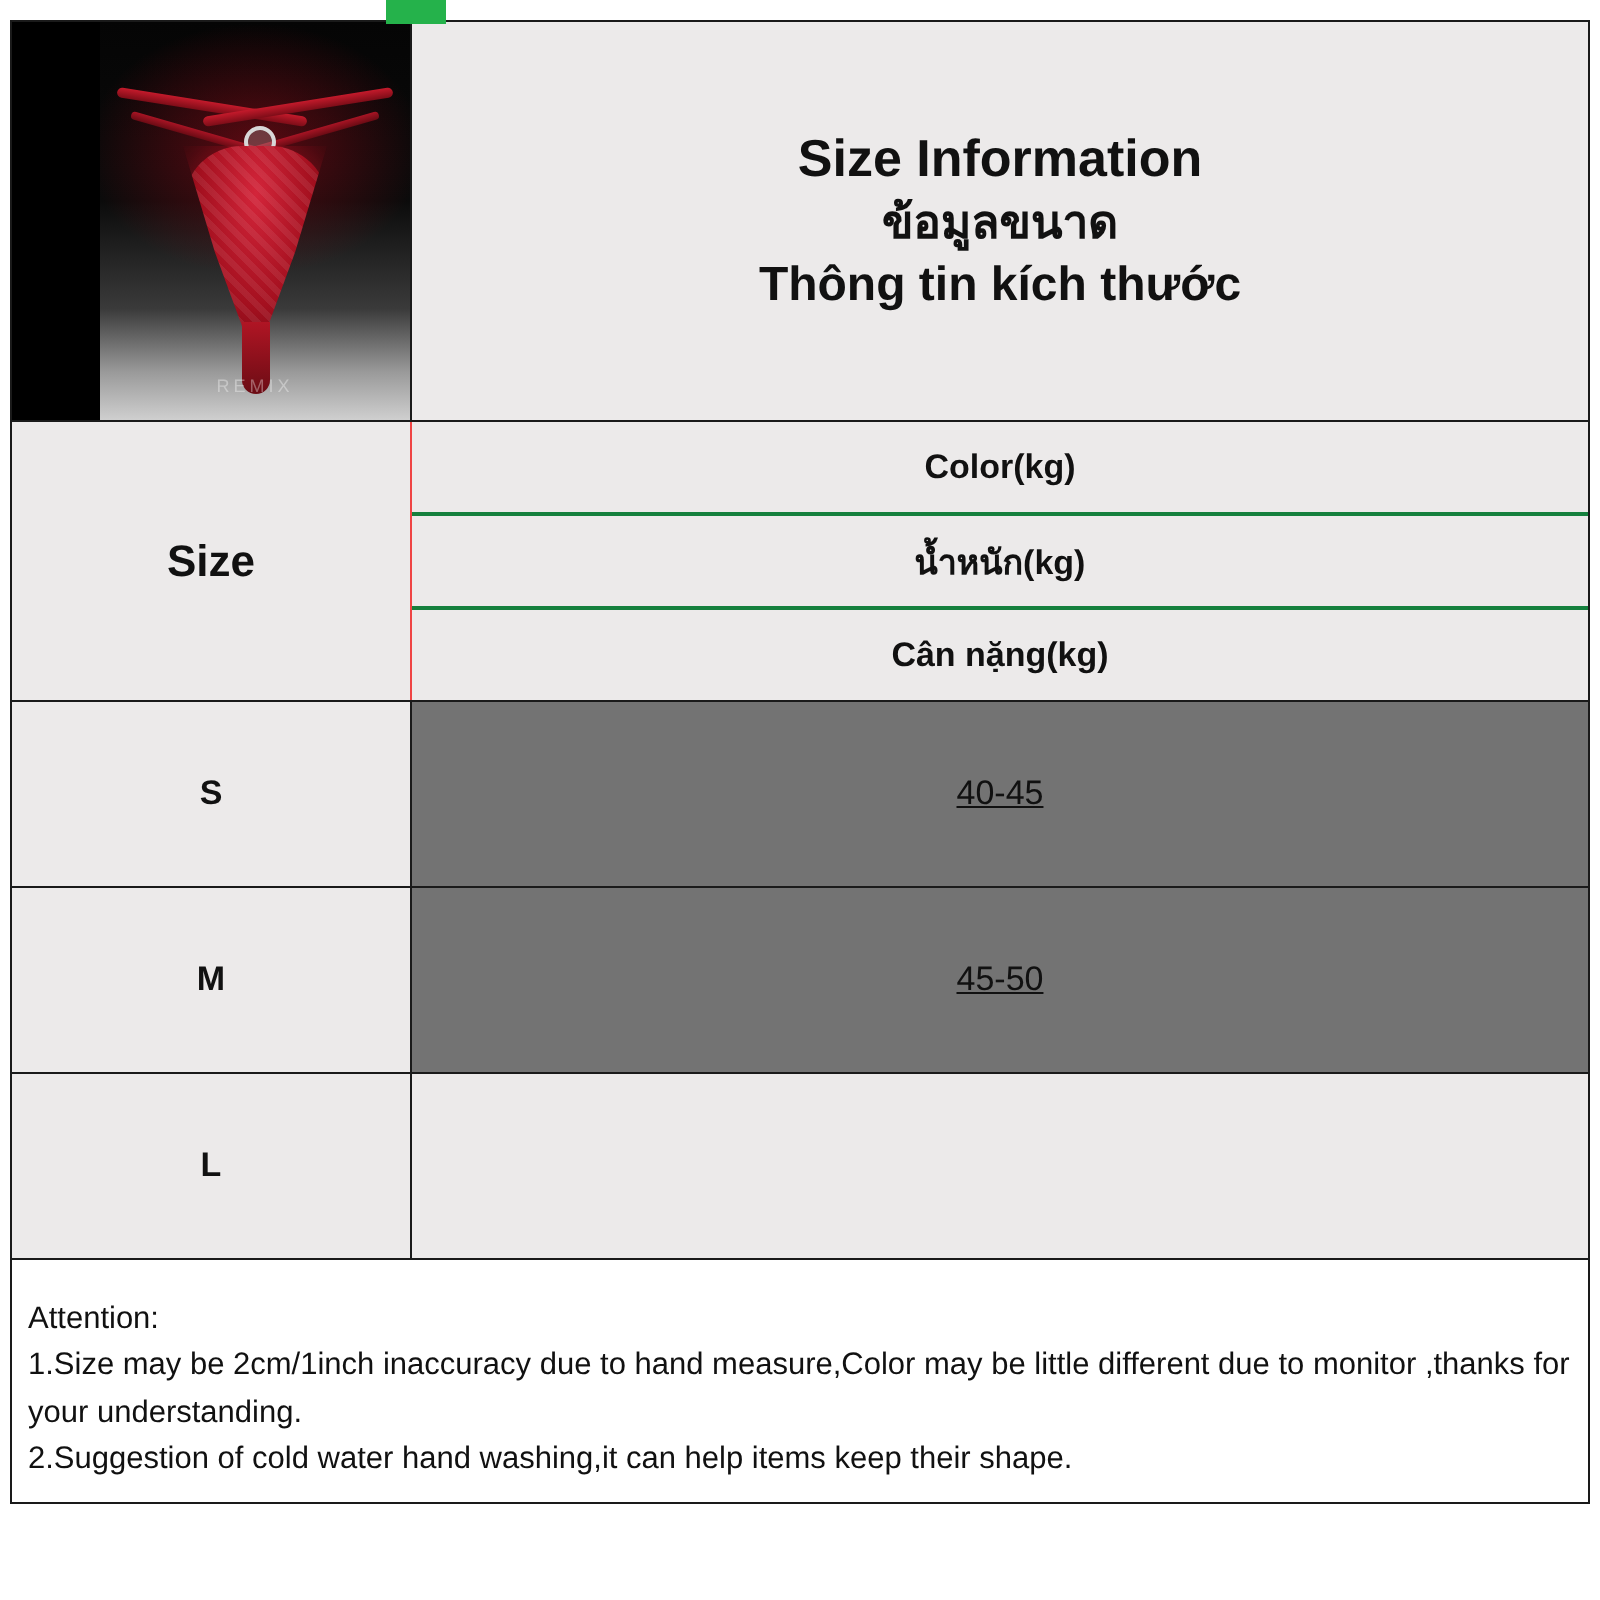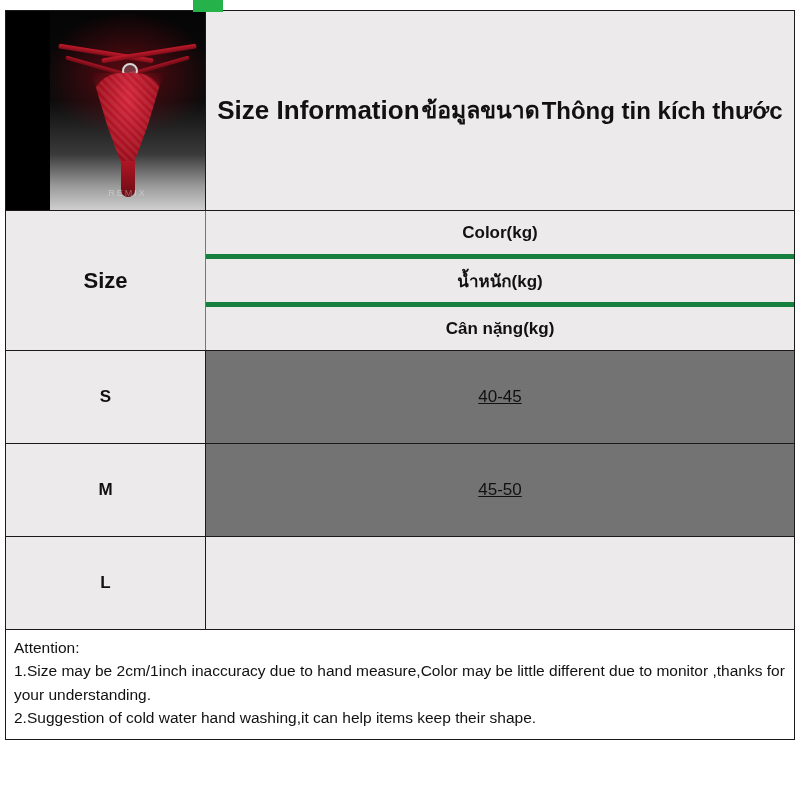--- a/index.html
+++ b/index.html
@@ -130,21 +130,21 @@
     left: 193px;
     top: 0px;
     width: 30px;
     height: 12px;
     background: #25b24b;
     z-index: 5;
   }
   .title-cell {
     flex: 1;
     height: 100%;
-    flex-direction: row;
+    flex-direction: column;
     gap: 2px;
     background: #eceaea;
   }
   .title-line {
     font-weight: bold;
     color: #111;
     line-height: 1.25;
   }
   .t1 { font-size: 26px; }
   .t2 { font-size: 23px; }
@@ -173,21 +173,21 @@
   .weight-stack .wcell {
     flex: 1;
     display: flex;
     align-items: center;
     justify-content: center;
     font-weight: bold;
     color: #111;
     font-size: 17px;
     background: #eceaea;
   }
-  .weight-stack .wcell + .wcell { border-top: 5px solid #15803d; }
+  .weight-stack .wcell + .wcell { border-top: 2px solid #15803d; }
 
   
   .data-row {
     height: 93px;
     border-bottom: 1px solid #1a1a1a;
   }
   .data-row .sz {
     width: 200px;
     height: 100%;
     border-right: 1px solid #1a1a1a;
@@ -200,21 +200,21 @@
     flex: 1;
     height: 100%;
     font-size: 17px;
     color: #111;
     background: #737373;
     text-decoration: underline;
   }
 
   
   .attention {
-    padding: 6px 8px 10px 8px;
+    padding: 18px 8px 10px 8px;
     background: #ffffff;
     color: #111;
     font-size: 15.5px;
     line-height: 1.5;
     text-align: left;
   }
   .attention div { white-space: normal; }
 </style>
 </head>
 <body>

